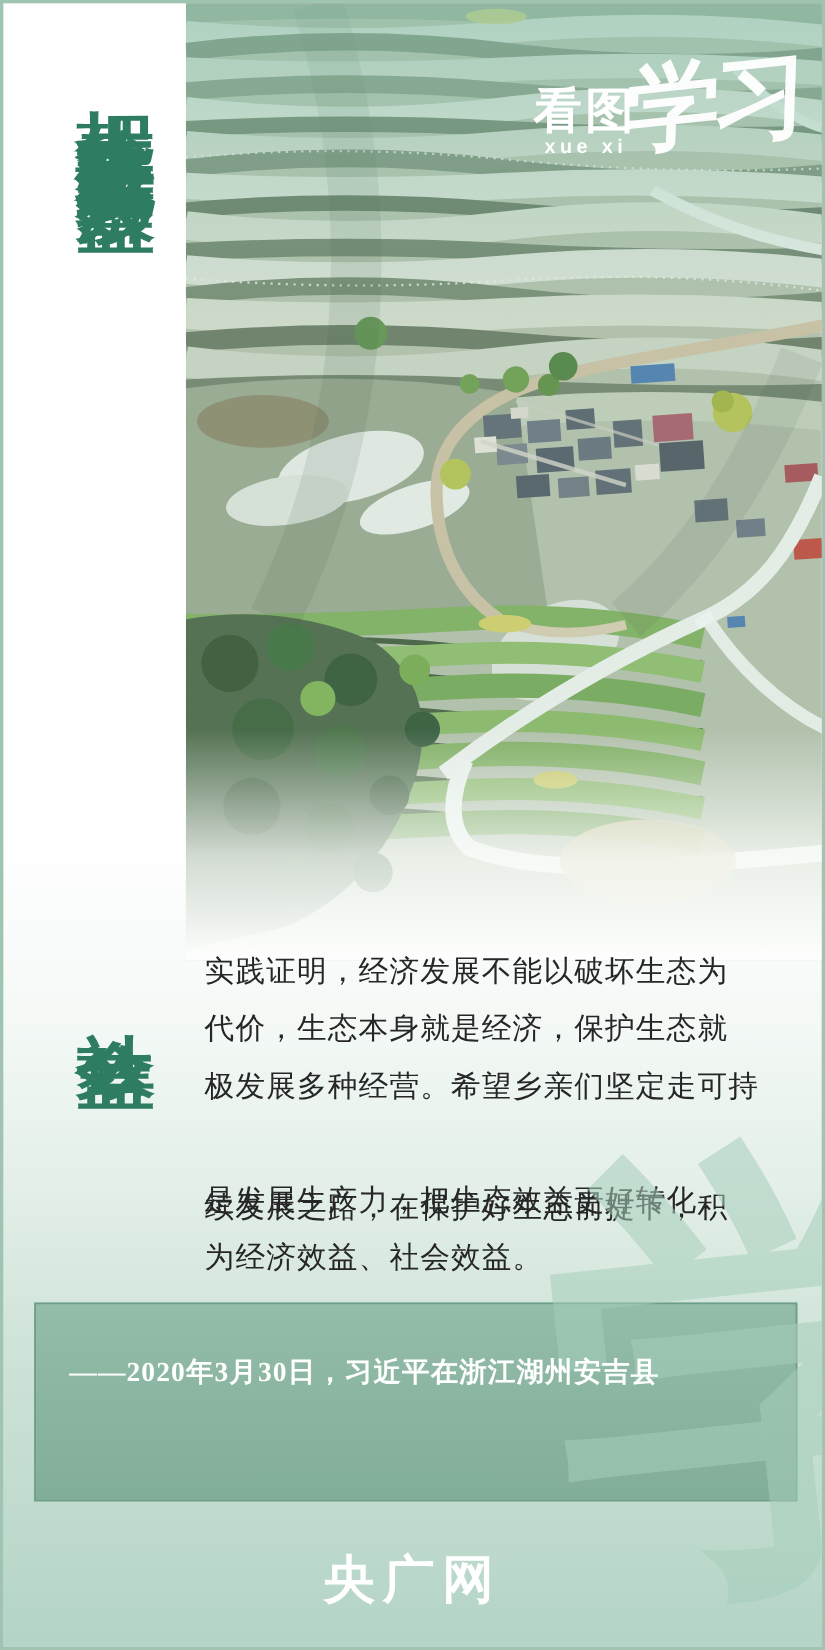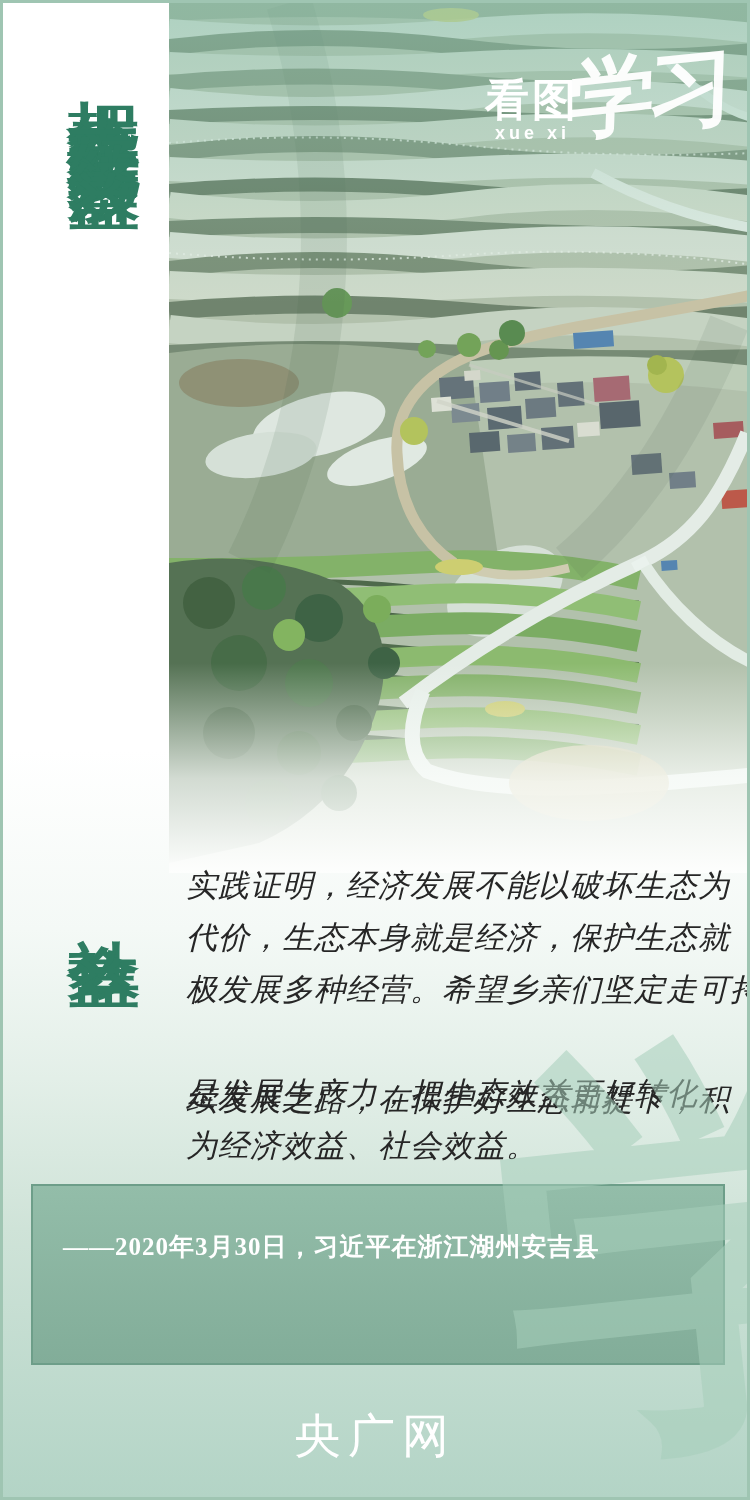--- a/index.html
+++ b/index.html
@@ -23,36 +23,36 @@
   #photo-wrap{position:absolute;left:166px;top:0;width:584px;height:870px;}
   
   #logo{position:absolute;left:478px;top:40px;width:266px;height:110px;color:#ffffff;
         font-family:"Liberation Sans","DejaVu Sans",sans-serif;}
   #logo-kantu{position:absolute;left:4px;top:28px;font-size:44px;font-weight:900;letter-spacing:3px;}
   #logo-pinyin{position:absolute;left:14px;top:80px;font-size:18px;font-weight:bold;letter-spacing:4px;}
   #logo-script{position:absolute;left:88px;top:-8px;font-size:86px;font-weight:bold;
      font-family:"Liberation Serif","DejaVu Serif",serif;
      transform:rotate(-6deg) skewX(-8deg);opacity:.96;letter-spacing:-6px;white-space:nowrap;}
   
-  .q-line{position:absolute;left:183px;white-space:nowrap;font-size:31px;letter-spacing:1px;
-     color:#262626;font-weight:500;font-style:italic;}
+  .q-line{position:absolute;left:183px;white-space:nowrap;font-size:27px;letter-spacing:1px;
+     color:#262626;font-weight:500;}
   
   #watermark{position:absolute;left:498px;top:1028px;font-size:430px;line-height:430px;
      color:rgba(165,205,185,0.55);font-weight:bold;transform:rotate(-6deg);z-index:3;pointer-events:none;}
   
   #attr-box{position:absolute;left:28px;top:1181px;width:694px;height:181px;box-sizing:border-box;
      background:linear-gradient(180deg,#93bda9 0%,#82ad99 100%);
      border:2px solid #6d9e89;z-index:2;}
   .attr-line{position:absolute;left:60px;white-space:nowrap;color:#ffffff;font-size:25px;
      font-weight:600;letter-spacing:1px;z-index:4;font-family:Liberation Serif, serif;}
   #attr-line-1{top:1227px;}
   #attr-line-2{top:1287px;}
   
   #footer-logo{position:absolute;left:50%;top:1402px;transform:translateX(-50%);
-     color:#ffffff;font-size:47px;font-weight:400;letter-spacing:7px;z-index:4;
+     color:#ffffff;font-size:47px;font-weight:700;letter-spacing:7px;z-index:4;
      font-family:"Liberation Sans","DejaVu Sans",sans-serif;white-space:nowrap;}
 </style>
 </head>
 <body>
 
 <div id="poster">
 
   <div class="v-title" id="v-title-1">把生态效益更好转化为经济效益</div>
   <div class="v-title" id="v-title-2">社会效益</div>
 

